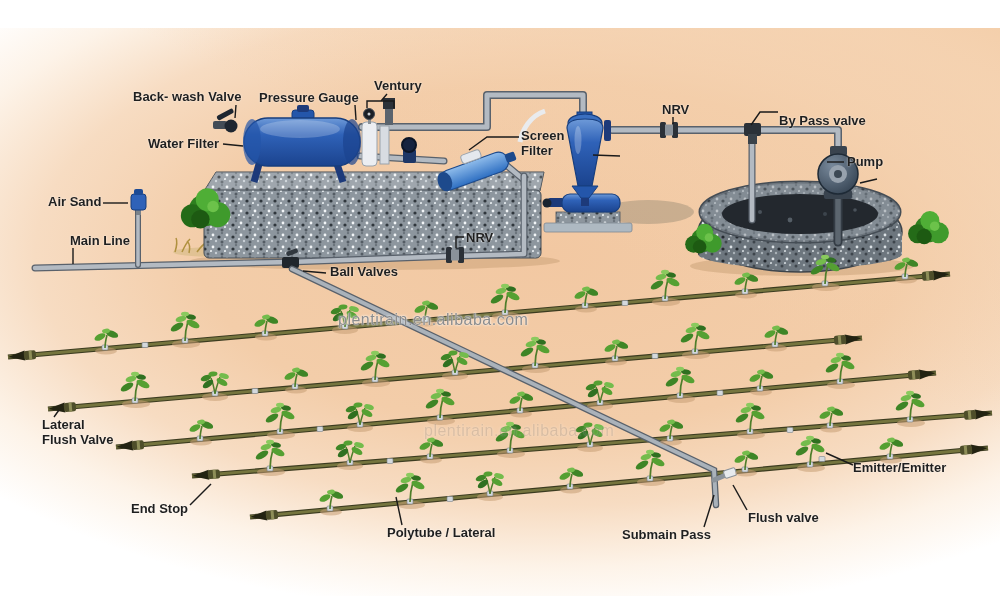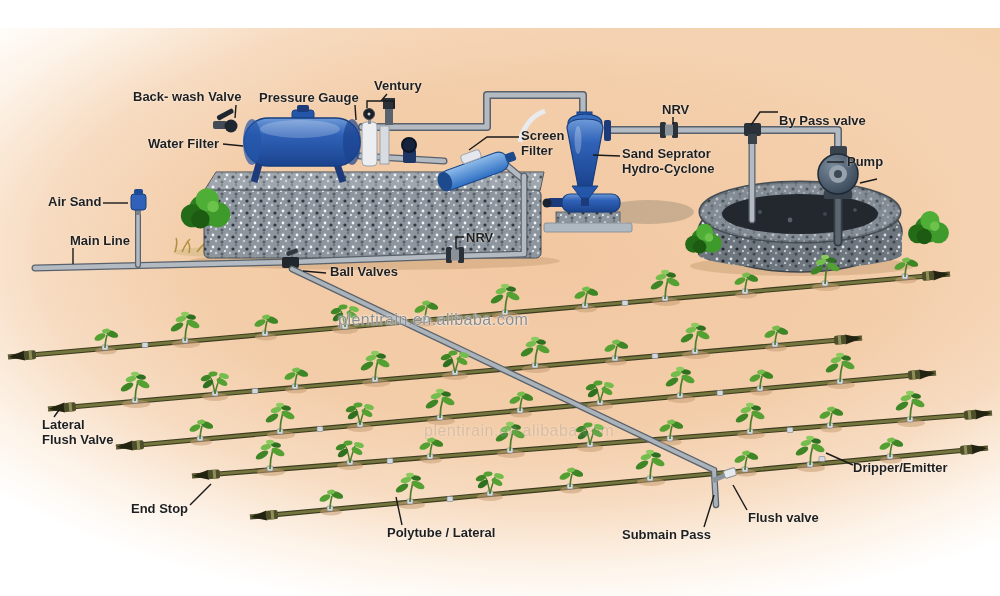--- a/index.html
+++ b/index.html
@@ -360,33 +360,31 @@
     <path d="M853,437 L826,425"></path>
   </g>
 </svg>
 
 <div class="lbl" style="left:133px;top:62px">Back- wash Valve</div>
 <div class="lbl" style="left:259px;top:63px">Pressure Gauge</div>
 <div class="lbl" style="left:374px;top:51px">Ventury</div>
 <div class="lbl" style="left:148px;top:109px">Water Filter</div>
 <div class="lbl" style="left:521px;top:101px">Screen
 Filter</div>
-<div class="lbl" style="left:622px;top:119px">Sand Seprator
-Hydro-Cyclone</div>
 <div class="lbl" style="left:662px;top:75px">NRV</div>
 <div class="lbl" style="left:779px;top:86px">By Pass valve</div>
 <div class="lbl" style="left:847px;top:127px">Pump</div>
 <div class="lbl" style="left:48px;top:167px">Air Sand</div>
 <div class="lbl" style="left:70px;top:206px">Main Line</div>
 <div class="lbl" style="left:466px;top:203px">NRV</div>
 <div class="lbl" style="left:330px;top:237px">Ball Valves</div>
 <div class="lbl" style="left:42px;top:390px">Lateral
 Flush Valve</div>
 <div class="lbl" style="left:131px;top:474px">End Stop</div>
 <div class="lbl" style="left:387px;top:498px">Polytube / Lateral</div>
 <div class="lbl" style="left:622px;top:500px">Submain Pass</div>
 <div class="lbl" style="left:748px;top:483px">Flush valve</div>
-<div class="lbl" style="left:853px;top:433px">Dripper/Emitter</div>
+<div class="lbl" style="left:853px;top:433px">Emitter/Emitter</div>
 
 <div class="wm" style="left:338px;top:283px">plentirain.en.alibaba.com</div>
 <div class="wm wm2" style="left:424px;top:394px">plentirain.en.alibaba.com</div>
 
 </div>
 
 </body></html>

